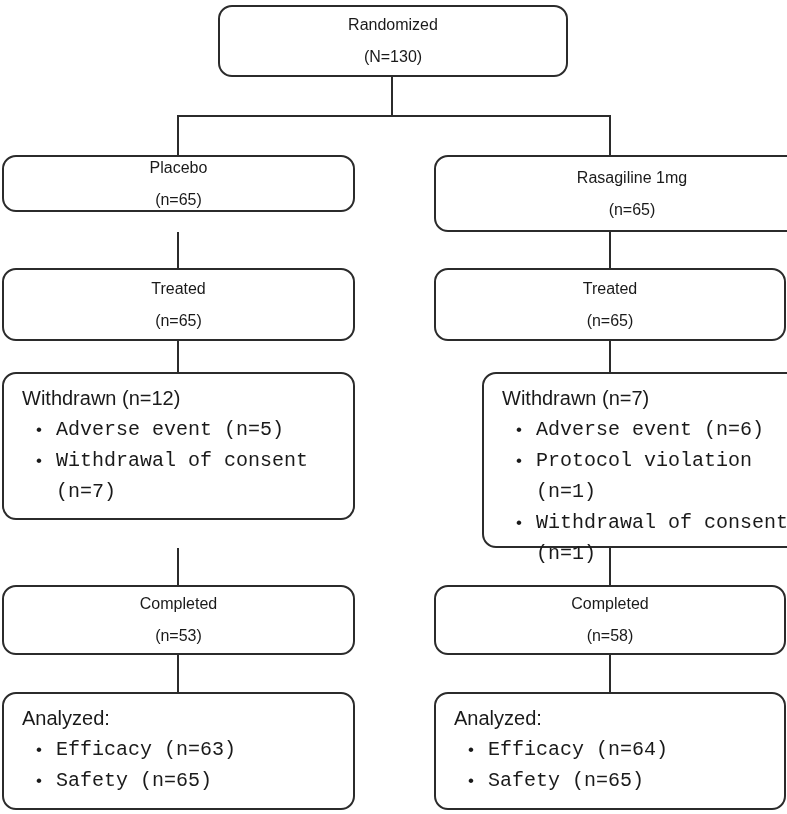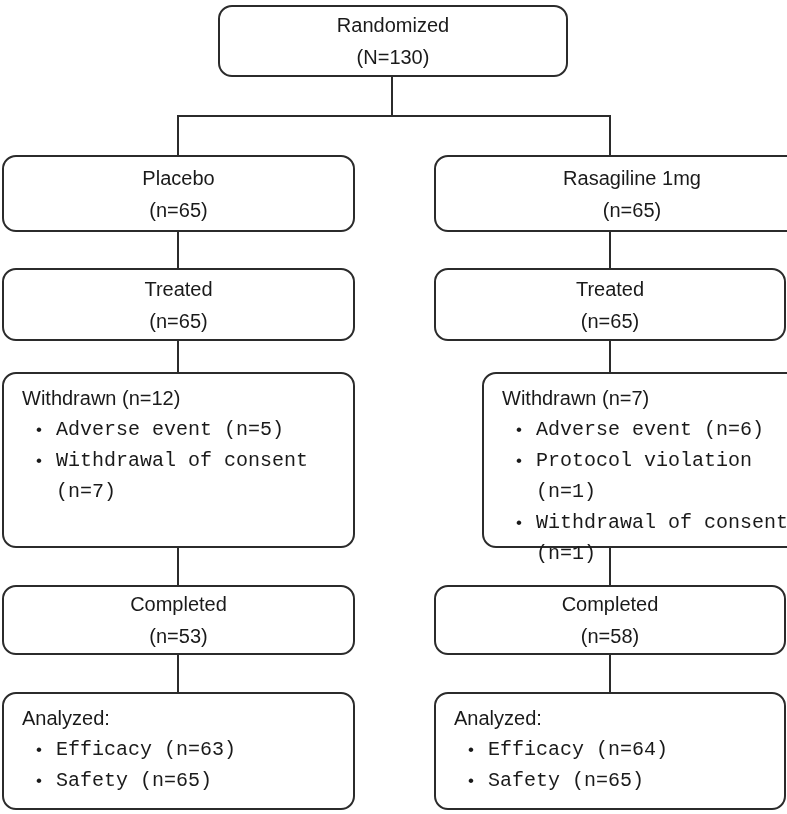--- a/index.html
+++ b/index.html
@@ -15,21 +15,21 @@
     background: #ffffff;
     overflow: hidden;
     color: #1a1a1a;
   }
   .node {
     position: absolute;
     box-sizing: border-box;
     background: #ffffff;
     border: 2px solid #2b2b2b;
     border-radius: 14px;
-    font-size: 20px;
+    font-size: 16px;
     color: #1a1a1a;
   }
   .node.center {
     display: flex;
     flex-direction: column;
     align-items: center;
     justify-content: center;
     text-align: center;
     line-height: 32px;
   }
@@ -82,41 +82,41 @@
   <div class="conn" style="left:609px; top:548px; width:2px; height:37px;"></div>
 
   <div class="conn" style="left:177px; top:655px; width:2px; height:37px;"></div>
   <div class="conn" style="left:609px; top:655px; width:2px; height:37px;"></div>
 
   <div class="node center" style="left:218px; top:5px; width:350px; height:72px;">
     <div>Randomized</div>
     <div>(N=130)</div>
   </div>
 
-  <div class="node center" style="left:2px; top:155px; width:353px; height:77px;">
+  <div class="node center" style="left:2px; top:155px; width:353px; height:57px;">
     <div>Placebo</div>
     <div>(n=65)</div>
   </div>
 
   <div class="node center" style="left:434px; top:155px; width:396px; height:77px;">
     <div>Rasagiline 1mg</div>
     <div>(n=65)</div>
   </div>
 
   <div class="node center" style="left:2px; top:268px; width:353px; height:73px;">
     <div>Treated</div>
     <div>(n=65)</div>
   </div>
 
   <div class="node center" style="left:434px; top:268px; width:352px; height:73px;">
     <div>Treated</div>
     <div>(n=65)</div>
   </div>
 
-  <div class="node list" style="left:2px; top:372px; width:353px; height:176px;">
+  <div class="node list" style="left:2px; top:372px; width:353px; height:148px;">
     <div class="ltitle">Withdrawn (n=12)</div>
     <div class="bullet-row">
       <span class="dot">•</span>
       <span class="btext">Adverse event (n=5)</span>
     </div>
     <div class="bullet-row">
       <span class="dot">•</span>
       <span class="btext">Withdrawal of consent
 (n=7)</span>
     </div>

